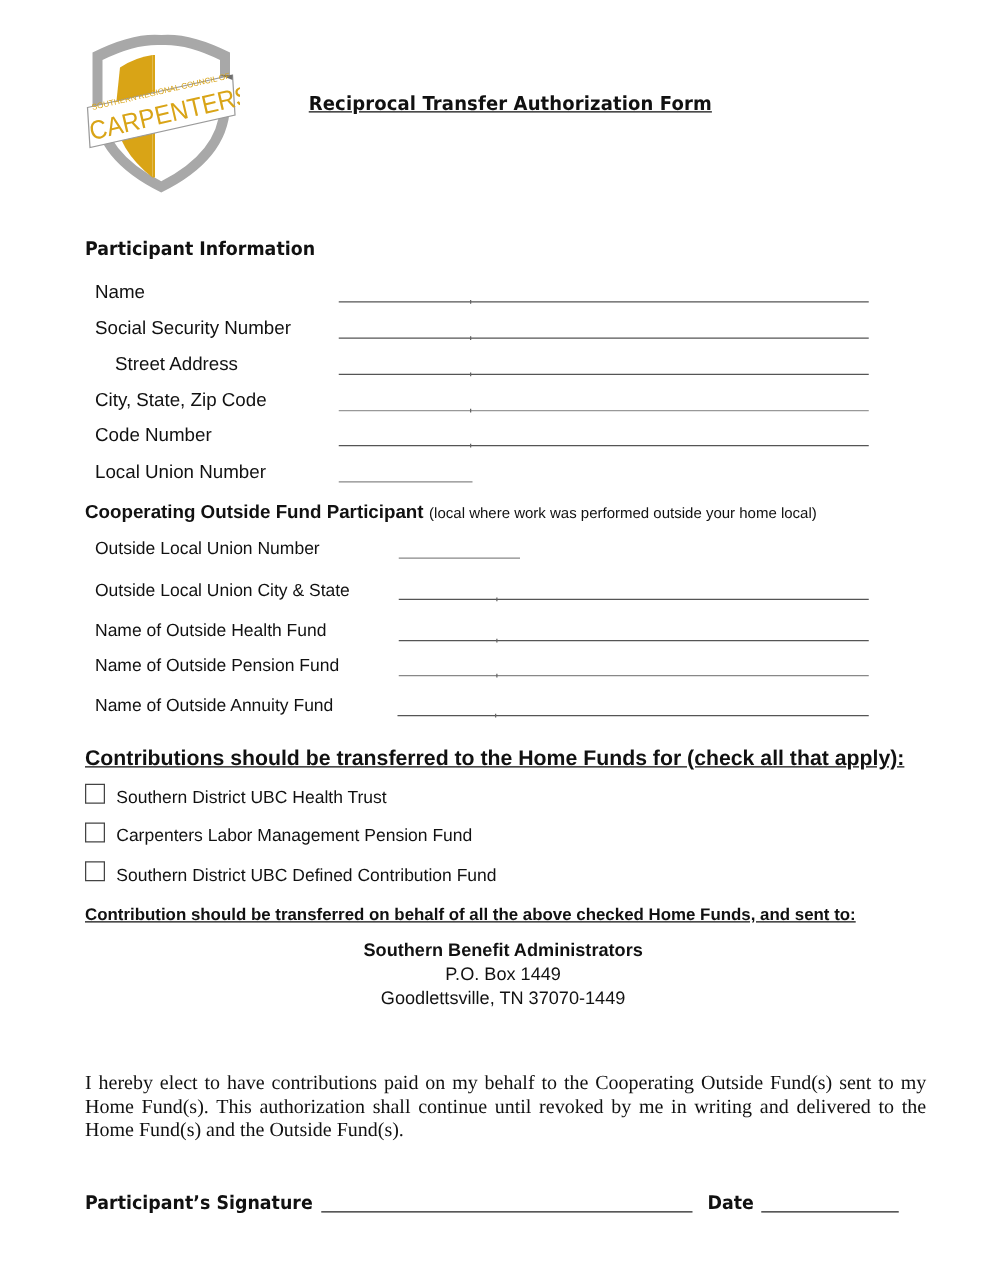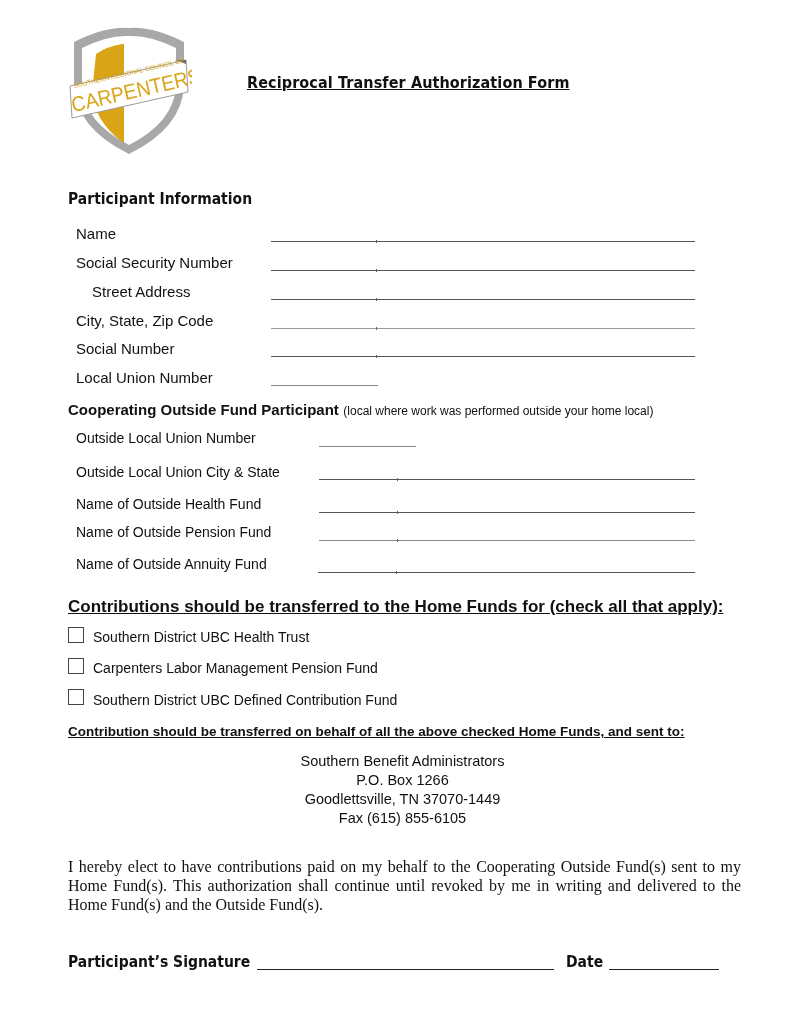--- a/index.html
+++ b/index.html
@@ -12,21 +12,21 @@
     .sec-note { font-weight: normal; font-size: 12px; }
     .label { font-size: 15px; }
     .label-sm { font-size: 14px; text-align: center; }
     .line { height: 0; border-top: 1.5px solid #555; }
     .line .tick { position: absolute; left: 105px; top: -2px; width: 1px; height: 3px; background: #666; }
     .underline-head { font-weight: bold; font-size: 17px; text-decoration: underline; }
     .underline-head2 { font-weight: bold; font-size: 13.5px; text-decoration: underline; }
     .checkbox { width: 16px; height: 16px; border: 1.3px solid #444; background: #fff; box-sizing: border-box; }
     .cb-label { font-size: 14px; }
     .address { left: 200px; width: 405px; top: 752px; text-align: center; font-size: 14.5px; line-height: 19px; }
-    .address .org { font-weight: normal; }
+    .address .org { font-weight: bold; }
     .para { left: 68px; top: 857px; width: 673px; font-family: "Liberation Serif", serif; font-size: 16px; line-height: 19px; text-align: justify; transform: scaleX(1.0); }
     .sig { font-weight: bold; font-size: 15px; font-family: "DejaVu Sans", sans-serif; transform: scaleX(0.93); transform-origin: left top; }
     .sig-line { height: 0; border-top: 1.5px solid #222; }
   </style>
 </head>
 <body>
 
 <div class="abs logo">
   <svg width="126" height="134" viewBox="0 0 126 134">
     <path d="M8 18 Q40 2 63 4 Q86 2 118 18 L118 62 Q116 104 63 130 Q10 104 8 62 Z" fill="#A8A8A8"></path>
@@ -62,21 +62,21 @@
       <span class="tick"></span>
     </div>
 </div>
 <div>
   <div class="abs label" style="left:76px; top:312px;">City, State, Zip Code</div>
   <div class="abs line" style="left:271px; top:328px; width:424px; border-top-color:#999;">
       <span class="tick"></span>
     </div>
 </div>
 <div>
-  <div class="abs label" style="left:76px; top:340px;">Social Number</div>
+  <div class="abs label" style="left:76px; top:340px;">Code Number</div>
   <div class="abs line" style="left:271px; top:356px; width:424px;">
       <span class="tick"></span>
     </div>
 </div>
 <div>
   <div class="abs label" style="left:76px; top:369px;">Local Union Number</div>
   <div class="abs line" style="left:271px; top:385px; width:107px; border-top-color:#888;"></div>
 </div>
 
 <div class="abs" style="left:68px; top:401px; white-space:nowrap;">
@@ -125,23 +125,22 @@
 </div>
 <div>
   <div class="abs checkbox" style="left:68px; top:689px;"></div>
   <div class="abs cb-label" style="left:93px; top:692px;">Southern District UBC Defined Contribution Fund</div>
 </div>
 
 <div class="abs underline-head2" style="left:68px; top:724px;">Contribution should be transferred on behalf of all the above checked Home Funds, and sent to:</div>
 
 <div class="abs address">
   <div class="org">Southern Benefit Administrators</div>
-  <div>P.O. Box 1266</div>
+  <div>P.O. Box 1449</div>
   <div>Goodlettsville, TN 37070-1449</div>
-  <div>Fax (615) 855-6105</div>
 </div>
 
 <div class="abs para">I hereby elect to have contributions paid on my behalf to the Cooperating Outside Fund(s) sent to my Home Fund(s).  This authorization shall continue until revoked by me in writing and delivered to the Home Fund(s) and the Outside Fund(s).</div>
 
 <div class="abs sig" style="left:68px; top:953px;">Participant’s Signature</div>
 <div class="abs sig-line" style="left:257px; top:969px; width:297px;"></div>
 <div class="abs sig" style="left:566px; top:953px;">Date</div>
 <div class="abs sig-line" style="left:609px; top:969px; width:110px;"></div>
 
 </body></html>

